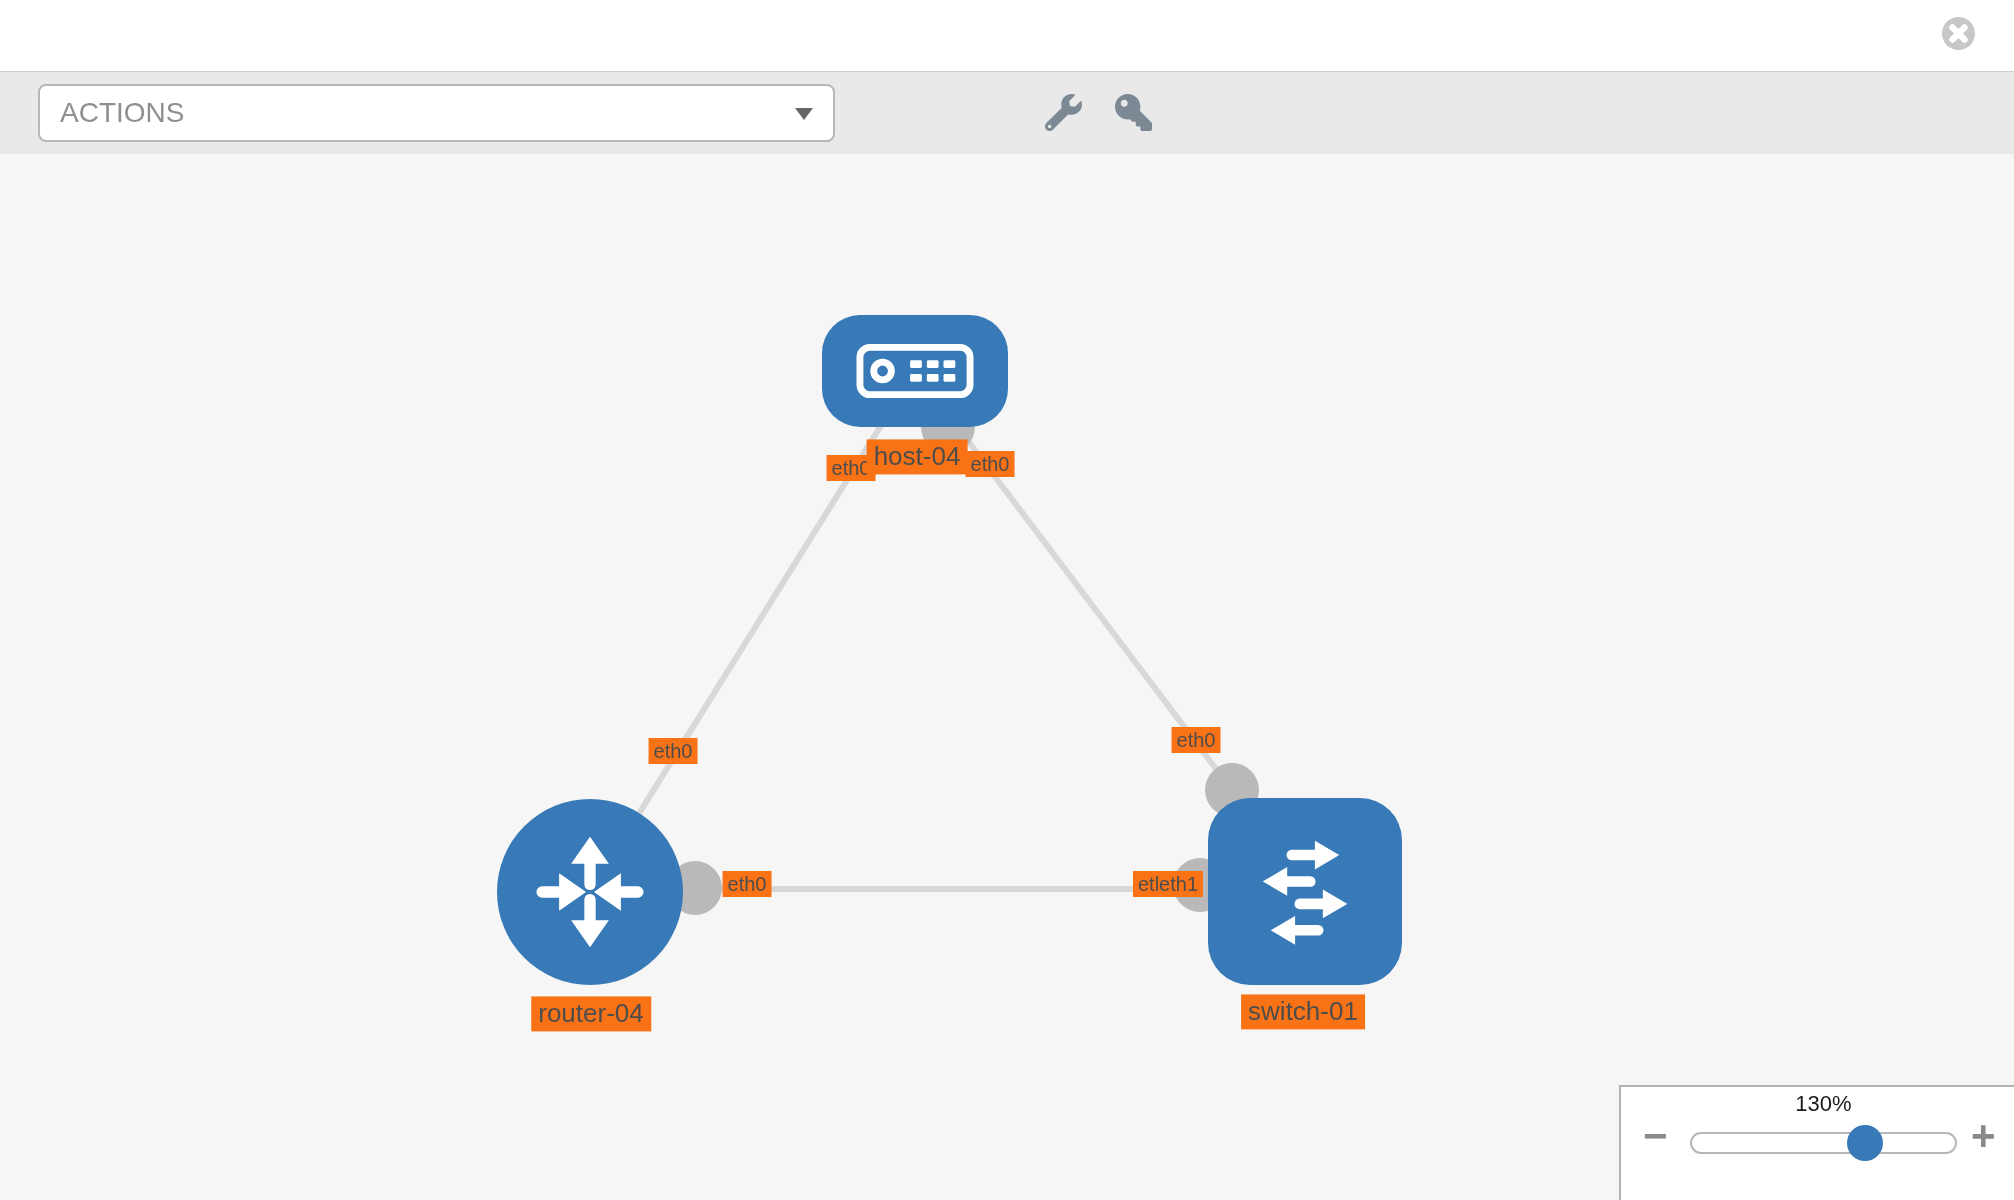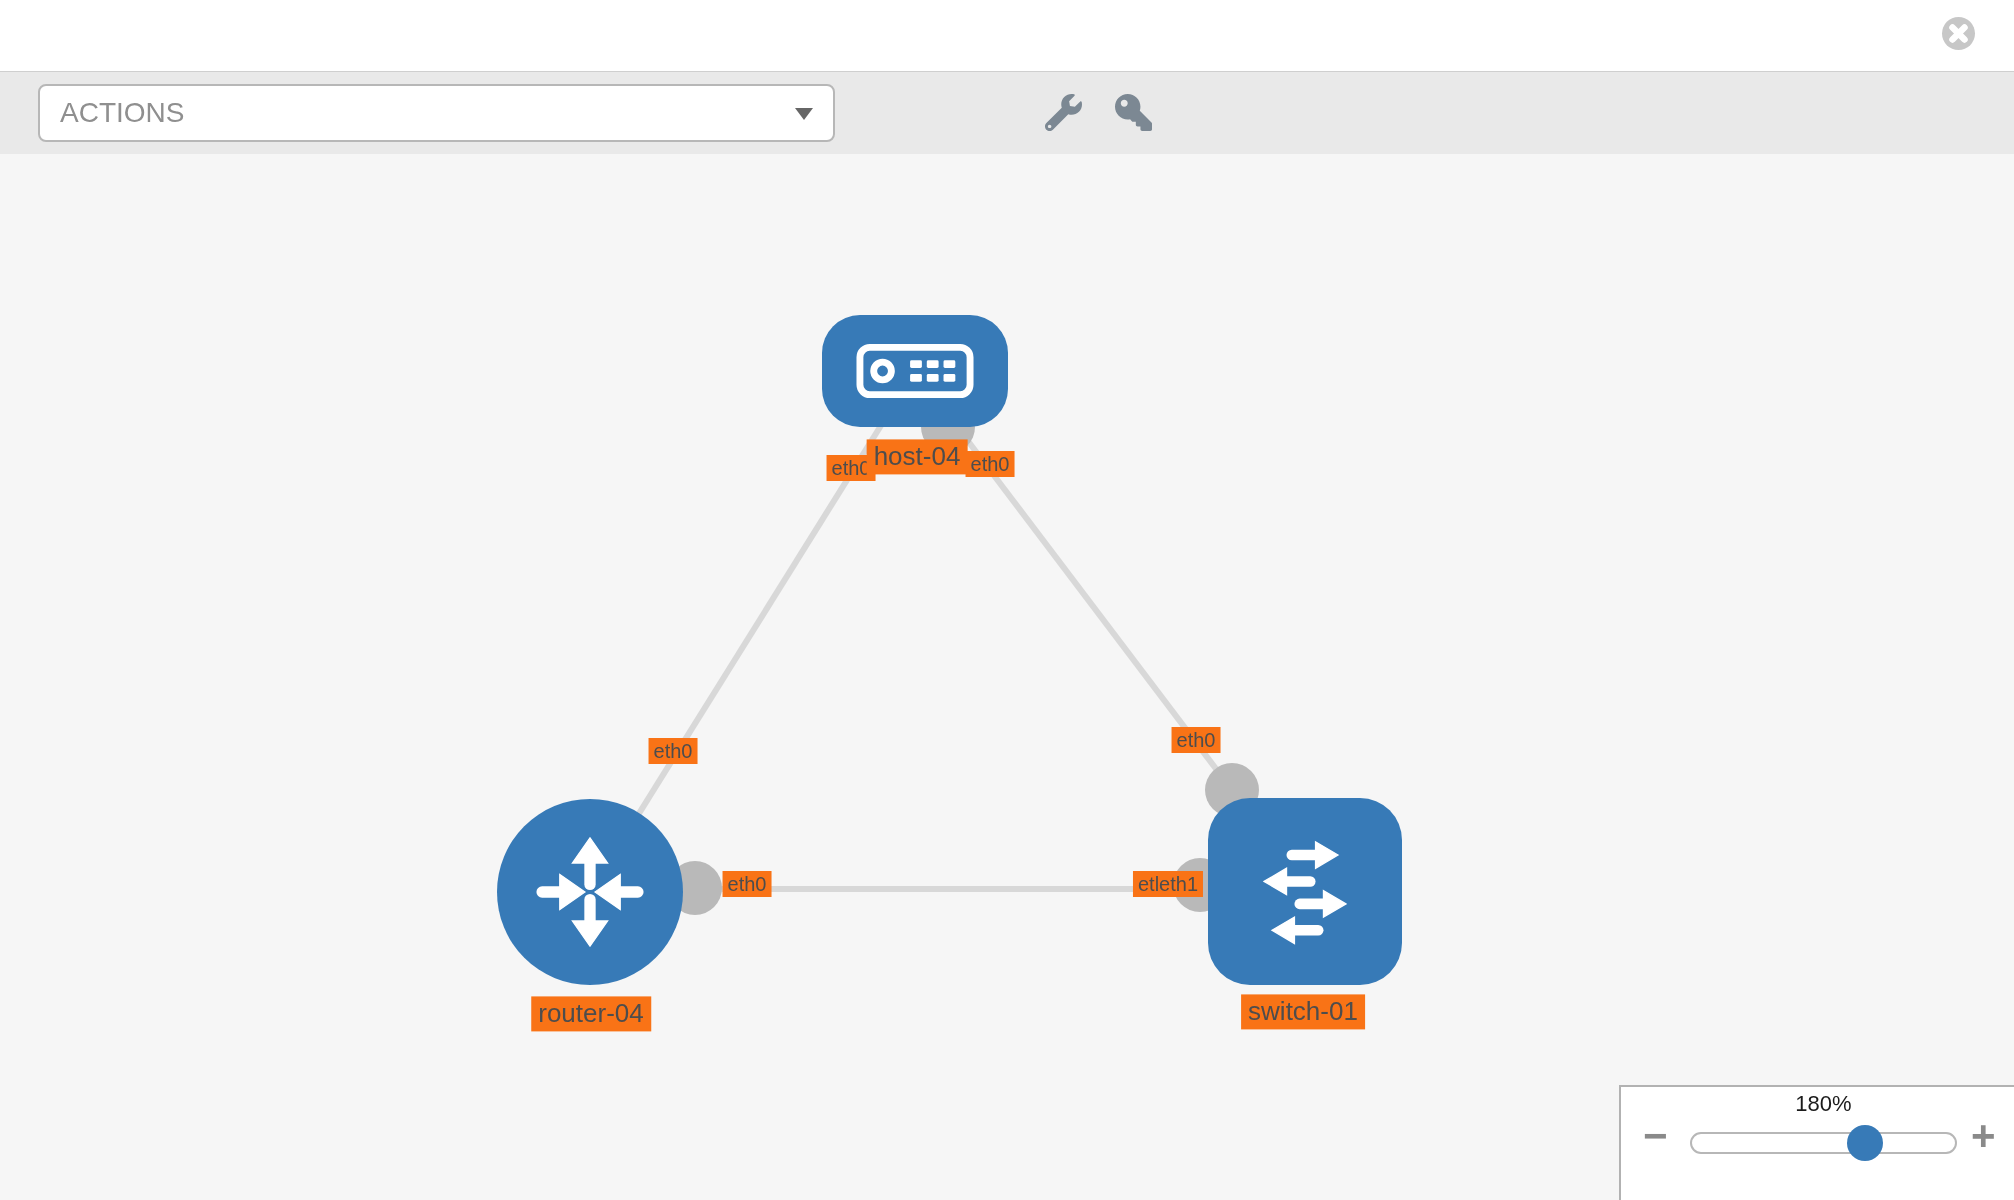--- a/index.html
+++ b/index.html
@@ -149,21 +149,21 @@
     <div class="lbl eth-lbl" style="left:1196px;top:586px;">eth0</div>
     <div class="lbl eth-lbl" style="left:747px;top:730px;">eth0</div>
     <div class="lbl eth-lbl" style="left:1134px;top:730px;margin-left:34px;">etleth1</div>
 
     <div class="lbl node-lbl" style="left:917px;top:303px;">host-04</div>
     <div class="lbl node-lbl" style="left:591px;top:860px;">router-04</div>
     <div class="lbl node-lbl" style="left:1303px;top:858px;">switch-01</div>
   </div>
 
   <div class="zoom-panel">
-    <div class="zoom-level">180%</div>
+    <div class="zoom-level">130%</div>
     <div class="zoom-minus">−</div>
     <div class="zoom-track">
       <div class="zoom-knob"></div>
     </div>
     <div class="zoom-plus">+</div>
   </div>
 
 </div>
 
 </body></html>

